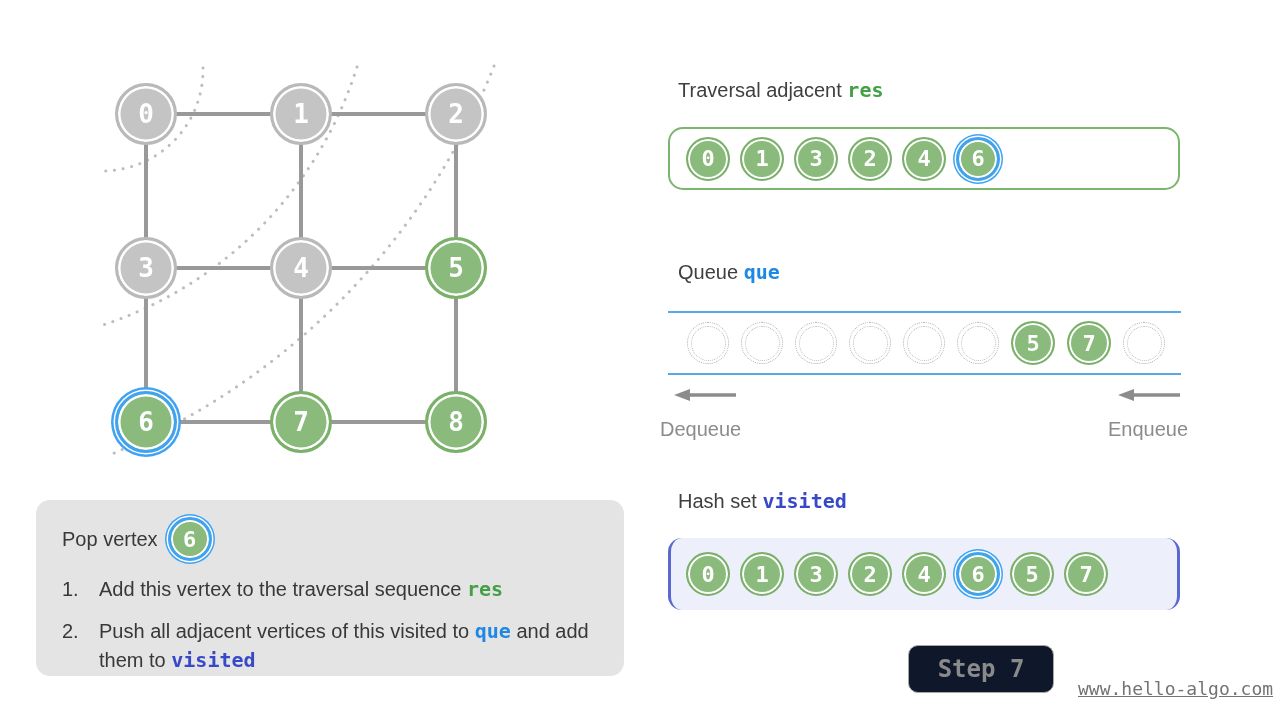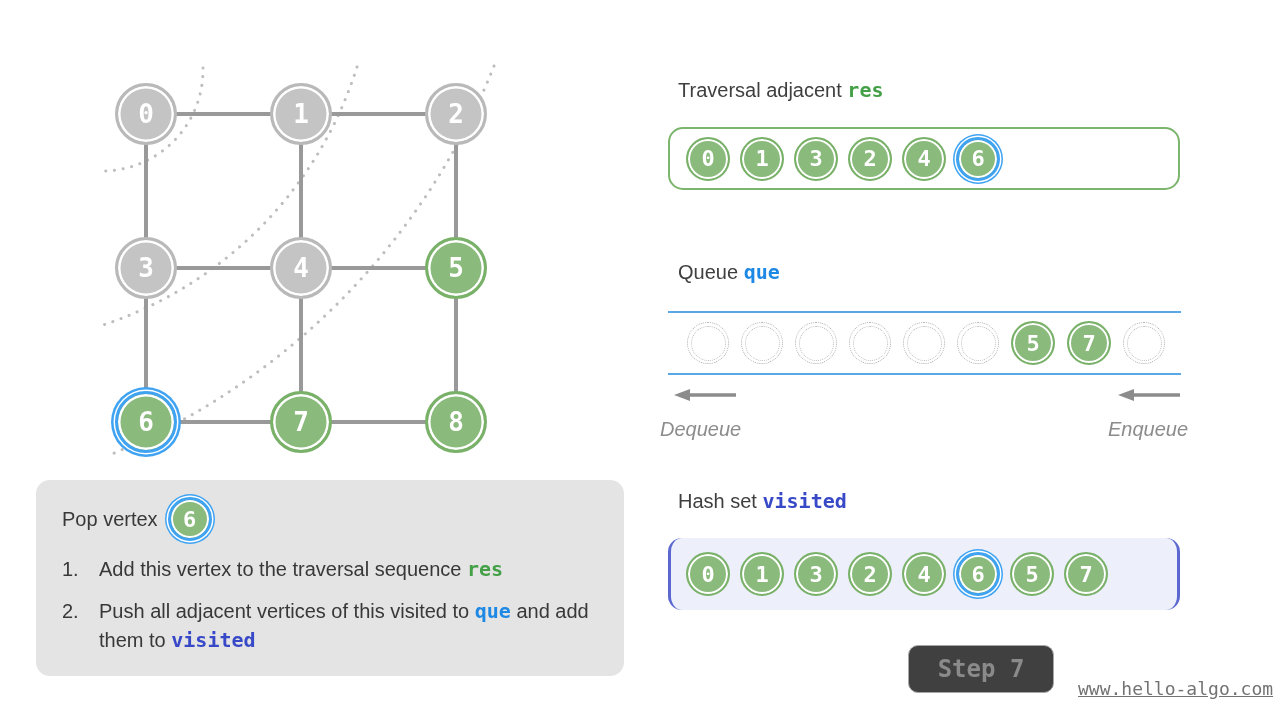--- a/index.html
+++ b/index.html
@@ -52,40 +52,40 @@
     display:flex;align-items:center;padding-left:19px;gap:12px;background:#fff;
   }
   #hash-box{
     position:absolute;left:668px;top:538px;width:512px;height:72px;box-sizing:border-box;
     background:#edf0fb;border-radius:14px;
     border-left:3px solid #5a68d0;border-right:3px solid #5a68d0;
     display:flex;align-items:center;padding-left:15px;gap:10px;
   }
 
   .arrow-wrap{position:absolute;width:62px;height:14px;}
-  .arrow-label{position:absolute;font-size:20px;color:#8c8c8c;white-space:nowrap;font-style:italic;}
+  .arrow-label{position:absolute;font-size:20px;color:#8c8c8c;white-space:nowrap;}
 
   
   #instruction{
-    position:absolute;left:36px;top:480px;width:588px;height:196px;box-sizing:border-box;
+    position:absolute;left:36px;top:500px;width:588px;height:176px;box-sizing:border-box;
     background:#e4e4e4;border-radius:14px;padding:16px 26px 4px 26px;
     font-size:20px;color:#383838;
   }
   #instruction .intro{display:flex;align-items:center;min-height:46px;}
   #instruction .intro .seg{white-space:pre;}
   .inline-circle{margin:0 10px;}
   #instruction .li{display:flex;margin-top:13px;line-height:29px;}
   #instruction .num{width:37px;flex:none;}
   #instruction .litext{flex:1;}
   #instruction .litext .seg{white-space:pre-wrap;}
 
   
   #step-btn{
     position:absolute;left:908px;top:645px;width:146px;height:48px;box-sizing:border-box;
-    background:#404040;border:1.5px solid #a7a7a7;border-radius:10px;
+    background:#0f172a;border:1.5px solid #a7a7a7;border-radius:10px;
     display:flex;align-items:center;justify-content:center;
     font-family:"DejaVu Sans Mono",monospace;font-weight:bold;font-size:24px;color:#8a8a8a;
   }
   #watermark{
     position:absolute;left:1078px;top:678px;
     font-family:"DejaVu Sans Mono",monospace;font-size:18px;color:#737373;white-space:nowrap;text-decoration:underline;
   }
 </style>
 </head>
 <body>

